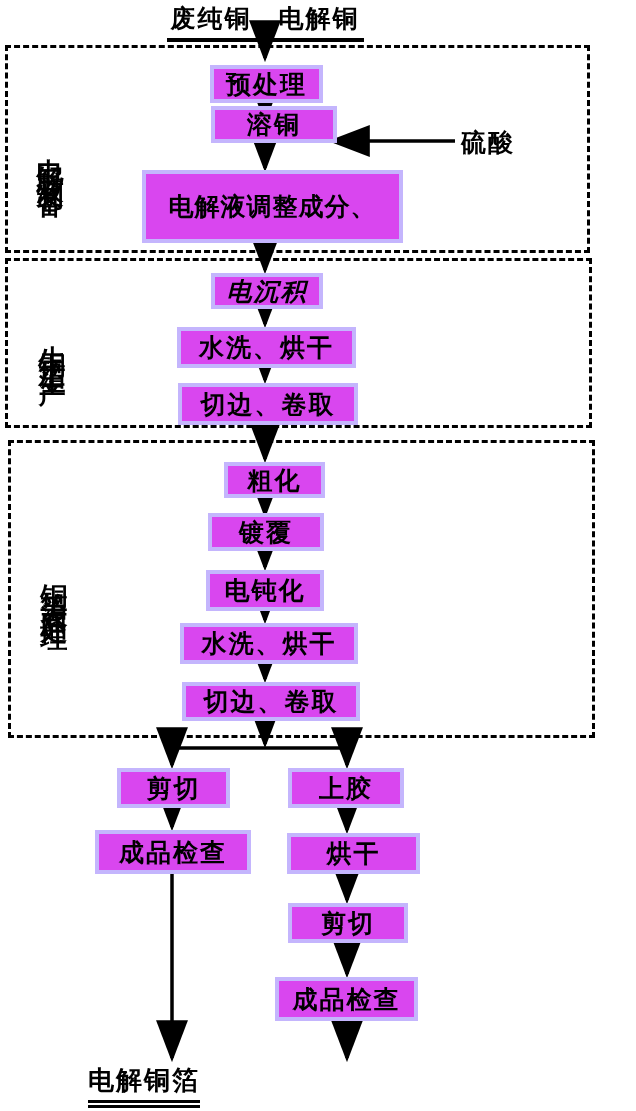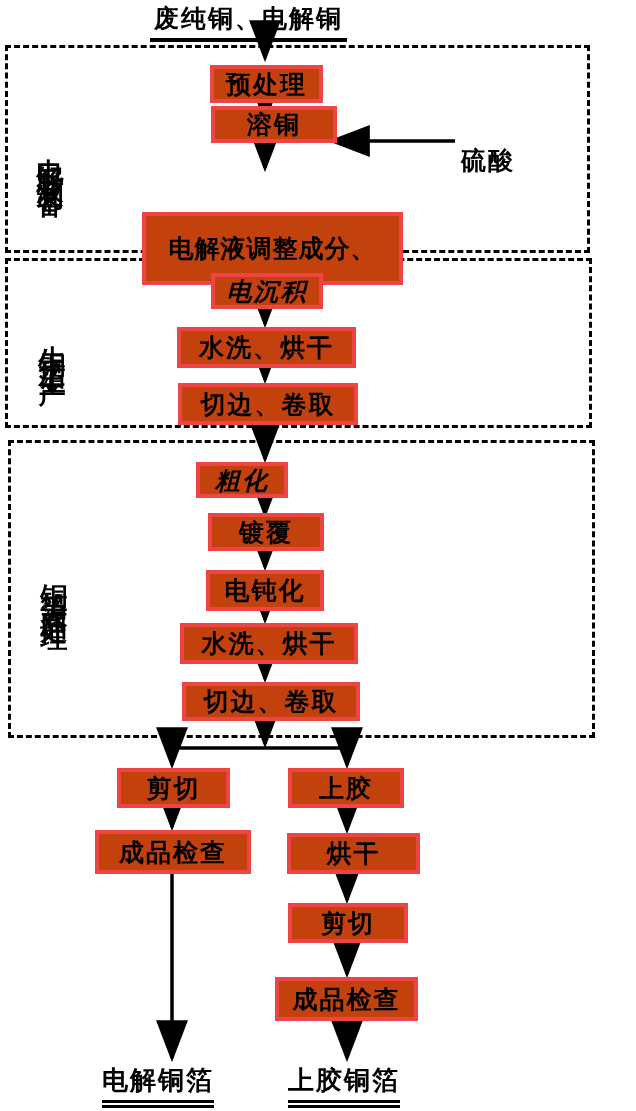--- a/index.html
+++ b/index.html
@@ -8,31 +8,31 @@
     width:636px;height:1111px;
     margin:0 auto;
     background:#ffffff;
     font-family:"DejaVu Sans",sans-serif;
     color:#000;
     overflow:hidden;
   }
   #connectors{position:absolute;left:0;top:0;width:636px;height:1111px;}
   .node{
     position:absolute;
-    border:4px solid #ef4444;
-    background:#c2410c;
+    border:4px solid #c4b5fd;
+    background:#d946ef;
     display:flex;align-items:center;justify-content:center;
     font-weight:bold;
     font-size:25px;
     letter-spacing:2px;
     white-space:nowrap;
     box-sizing:border-box;
     z-index:2;
   }
-  .node.multiline{flex-direction:column;line-height:33px;letter-spacing:1px;margin-top:42px;}
+  .node.multiline{flex-direction:column;line-height:33px;letter-spacing:1px;}
   .section{
     position:absolute;
     border:3px dashed #000;
     box-sizing:border-box;
     z-index:1;
   }
   .vlabel{
     position:absolute;
     writing-mode:vertical-rl;
     text-orientation:upright;
@@ -45,21 +45,21 @@
   .floatlabel{
     position:absolute;
     font-weight:bold;
     font-size:25px;
     letter-spacing:2px;
     white-space:nowrap;
     z-index:2;
   }
   #title{
     position:absolute;left:150px;top:2px;width:230px;
-    z-index:2;
+    text-align:center;z-index:2;
   }
   #title span{
     display:inline-block;
     font-weight:bold;font-size:25px;letter-spacing:2px;
     border-bottom:4px solid #000;
     padding:0 4px 3px 4px;
   }
   .output-label{
     position:absolute;
     font-weight:bold;font-size:26px;letter-spacing:2px;
@@ -113,39 +113,38 @@
   <div class="section" style="left:5px;top:45px;width:585px;height:208px;"></div>
   <div class="section" style="left:5px;top:258px;width:587px;height:170px;"></div>
   <div class="section" style="left:8px;top:440px;width:587px;height:298px;"></div>
 
   <div class="vlabel" style="left:28px;top:78px;height:158px;width:44px;">电解液制备</div>
   <div class="vlabel" style="left:30px;top:270px;height:148px;width:44px;">生铜箔生产</div>
   <div class="vlabel" style="left:32px;top:494px;height:186px;width:44px;">铜箔表面处理</div>
 
   <div class="node" style="left:210px;top:65px;width:113px;height:38px;">预处理</div>
   <div class="node" style="left:211px;top:106px;width:126px;height:37px;">溶铜</div>
-  <div class="floatlabel" style="left:461px;top:126px;margin-top:18px;">硫酸</div>
+  <div class="floatlabel" style="left:461px;top:126px;">硫酸</div>
   <div class="node multiline" style="left:142px;top:170px;width:261px;height:73px;">
     <span>电解液调整成分、</span>
   </div>
 
   <div class="node" style="left:211px;top:273px;width:112px;height:36px;font-style:italic;">电沉积</div>
   <div class="node" style="left:177px;top:327px;width:179px;height:41px;">水洗、烘干</div>
   <div class="node" style="left:178px;top:383px;width:180px;height:42px;">切边、卷取</div>
 
-  <div class="node" style="left:196px;top:462px;width:92px;height:36px;font-style:italic;">粗化</div>
+  <div class="node" style="left:224px;top:462px;width:101px;height:36px;">粗化</div>
   <div class="node" style="left:208px;top:513px;width:116px;height:38px;">镀覆</div>
   <div class="node" style="left:206px;top:570px;width:118px;height:41px;">电钝化</div>
   <div class="node" style="left:180px;top:623px;width:178px;height:41px;">水洗、烘干</div>
   <div class="node" style="left:182px;top:682px;width:178px;height:39px;">切边、卷取</div>
 
   <div class="node" style="left:117px;top:768px;width:113px;height:40px;">剪切</div>
   <div class="node" style="left:95px;top:830px;width:156px;height:44px;">成品检查</div>
 
   <div class="node" style="left:288px;top:768px;width:116px;height:40px;">上胶</div>
   <div class="node" style="left:287px;top:833px;width:133px;height:41px;">烘干</div>
   <div class="node" style="left:288px;top:903px;width:120px;height:40px;">剪切</div>
   <div class="node" style="left:275px;top:977px;width:143px;height:44px;">成品检查</div>
 
-  <div class="output-label" style="left:102px;top:1063px;">电解铜箔</div>
-  <div class="output-label" style="left:288px;top:1063px;">上胶铜箔</div>
+  <div class="output-label" style="left:88px;top:1063px;">电解铜箔</div>
 
 </div>
 
 </body></html>

